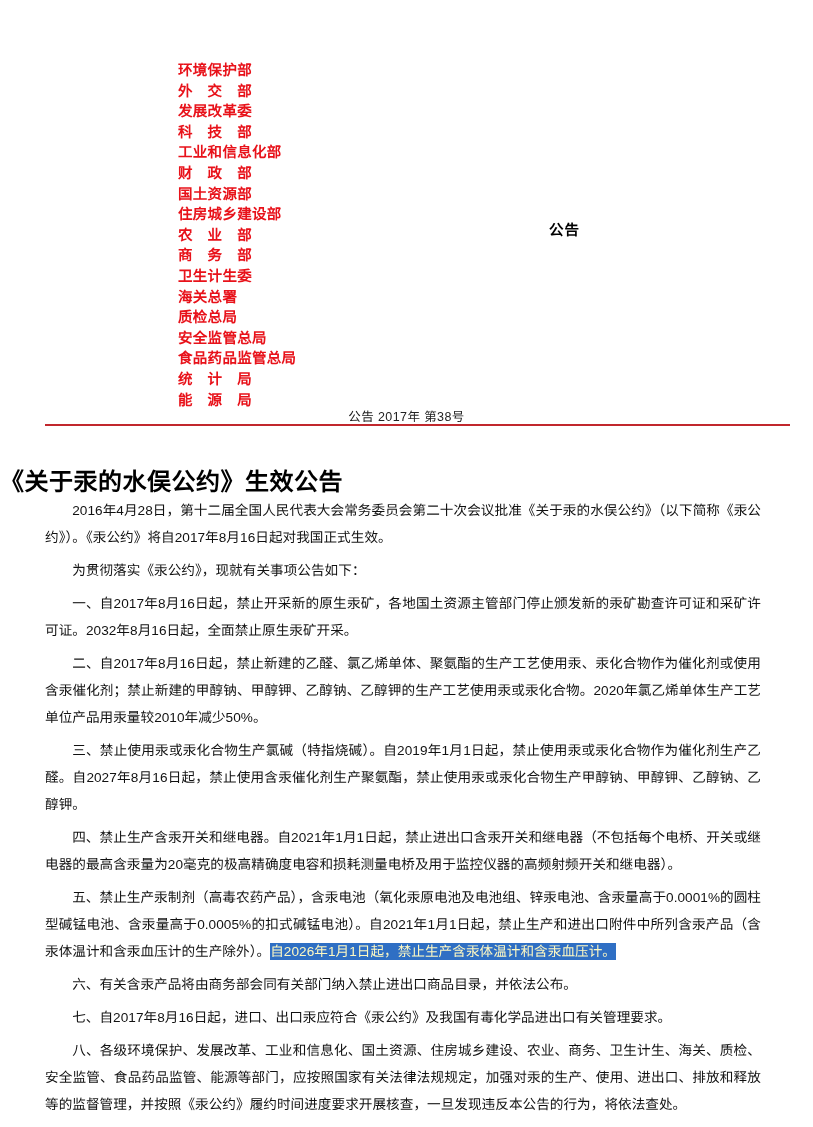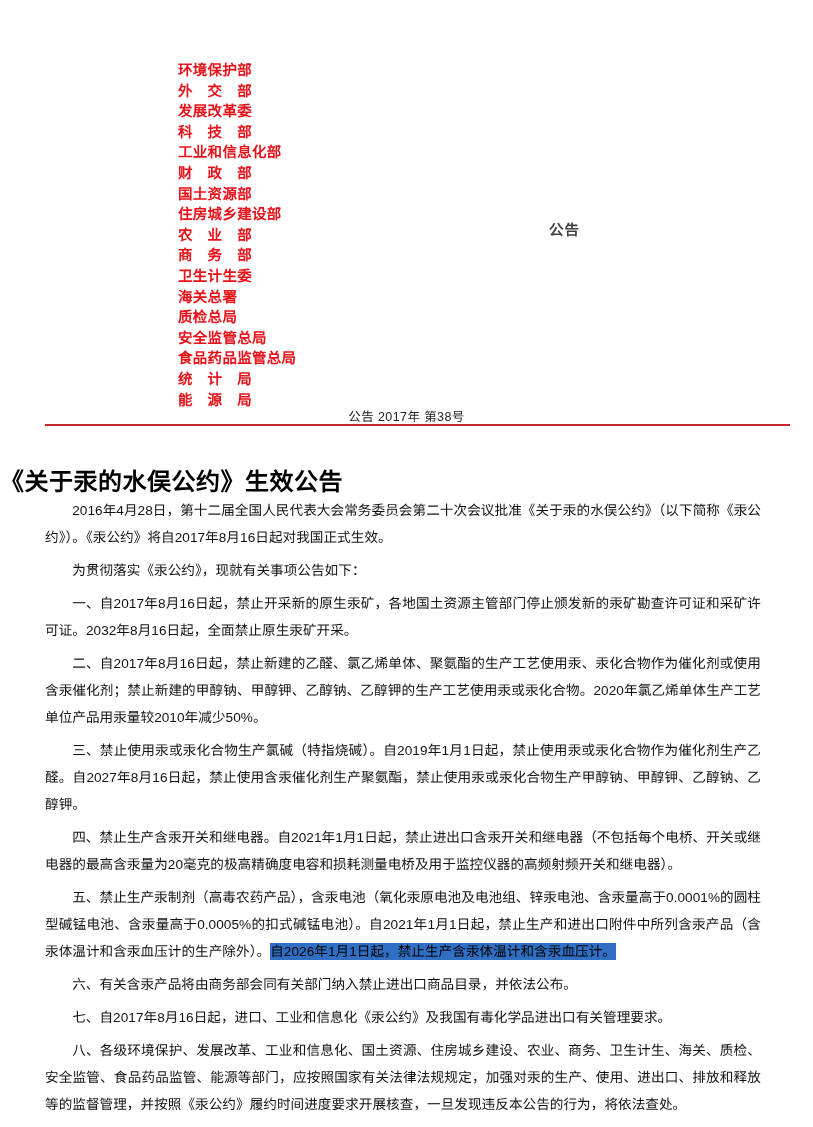--- a/index.html
+++ b/index.html
@@ -47,21 +47,21 @@
     font-size: 14.5px;
     line-height: 20.6px;
     letter-spacing: 0.3px;
     white-space: pre;
   }
 
   .announce-word {
     position: absolute;
     left: 549px;
     top: 218px;
-    color: #404040;
+    color: #000000;
     font-weight: bold;
     font-size: 14.5px;
     letter-spacing: 1px;
   }
 
   
   .doc-number {
     position: absolute;
     top: 398px;
     left: 0;
@@ -109,21 +109,21 @@
     line-height: 27px;
     text-align: justify;
     text-justify: inter-ideograph;
     text-indent: 2em;
     color: #111111;
     letter-spacing: 0.05px;
   }
 
   .hl {
     background: #2f6fc4;
-    color: #000000;
+    color: #fef9c3;
     padding: 1px 0;
     box-decoration-break: clone;
     -webkit-box-decoration-break: clone;
   }
 </style>
 </head>
 <body>
 
 <div class="page">
 
@@ -159,17 +159,17 @@
 
   <div class="body-text">
     <p class="para">2016年4月28日，第十二届全国人民代表大会常务委员会第二十次会议批准《关于汞的水俣公约》（以下简称《汞公约》）。《汞公约》将自2017年8月16日起对我国正式生效。</p>
     <p class="para">为贯彻落实《汞公约》，现就有关事项公告如下：</p>
     <p class="para">一、自2017年8月16日起，禁止开采新的原生汞矿，各地国土资源主管部门停止颁发新的汞矿勘查许可证和采矿许可证。2032年8月16日起，全面禁止原生汞矿开采。</p>
     <p class="para">二、自2017年8月16日起，禁止新建的乙醛、氯乙烯单体、聚氨酯的生产工艺使用汞、汞化合物作为催化剂或使用含汞催化剂；禁止新建的甲醇钠、甲醇钾、乙醇钠、乙醇钾的生产工艺使用汞或汞化合物。2020年氯乙烯单体生产工艺单位产品用汞量较2010年减少50%。</p>
     <p class="para">三、禁止使用汞或汞化合物生产氯碱（特指烧碱）。自2019年1月1日起，禁止使用汞或汞化合物作为催化剂生产乙醛。自2027年8月16日起，禁止使用含汞催化剂生产聚氨酯，禁止使用汞或汞化合物生产甲醇钠、甲醇钾、乙醇钠、乙醇钾。</p>
     <p class="para">四、禁止生产含汞开关和继电器。自2021年1月1日起，禁止进出口含汞开关和继电器（不包括每个电桥、开关或继电器的最高含汞量为20毫克的极高精确度电容和损耗测量电桥及用于监控仪器的高频射频开关和继电器）。</p>
     <p class="para"><span>五、禁止生产汞制剂（高毒农药产品），含汞电池（氧化汞原电池及电池组、锌汞电池、含汞量高于0.0001%的圆柱型碱锰电池、含汞量高于0.0005%的扣式碱锰电池）。自2021年1月1日起，禁止生产和进出口附件中所列含汞产品（含汞体温计和含汞血压计的生产除外）。</span><span class="hl">自2026年1月1日起，禁止生产含汞体温计和含汞血压计。</span></p>
     <p class="para">六、有关含汞产品将由商务部会同有关部门纳入禁止进出口商品目录，并依法公布。</p>
-    <p class="para">七、自2017年8月16日起，进口、工业和信息化《汞公约》及我国有毒化学品进出口有关管理要求。</p>
+    <p class="para">七、自2017年8月16日起，进口、出口汞应符合《汞公约》及我国有毒化学品进出口有关管理要求。</p>
     <p class="para">八、各级环境保护、发展改革、工业和信息化、国土资源、住房城乡建设、农业、商务、卫生计生、海关、质检、安全监管、食品药品监管、能源等部门，应按照国家有关法律法规规定，加强对汞的生产、使用、进出口、排放和释放等的监督管理，并按照《汞公约》履约时间进度要求开展核查，一旦发现违反本公告的行为，将依法查处。</p>
   </div>
 
 </div>
 
 </body></html>

